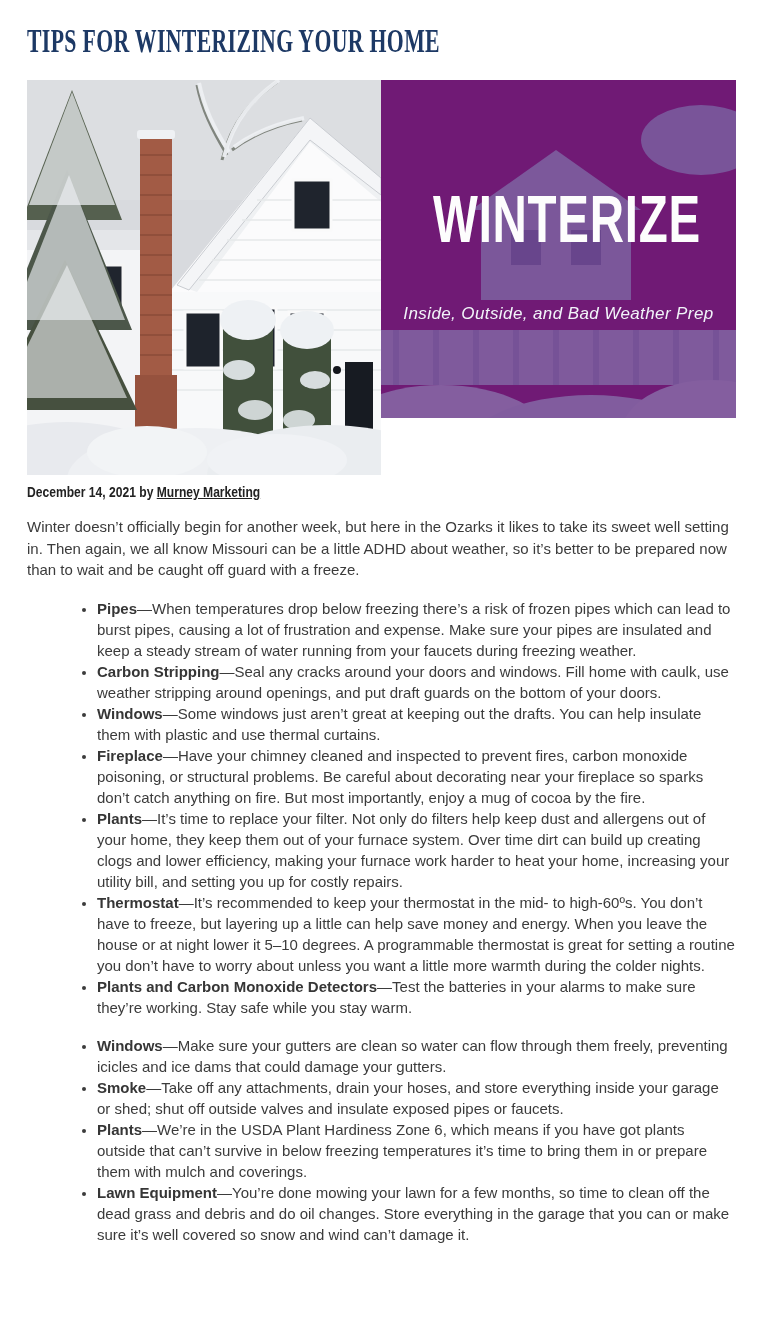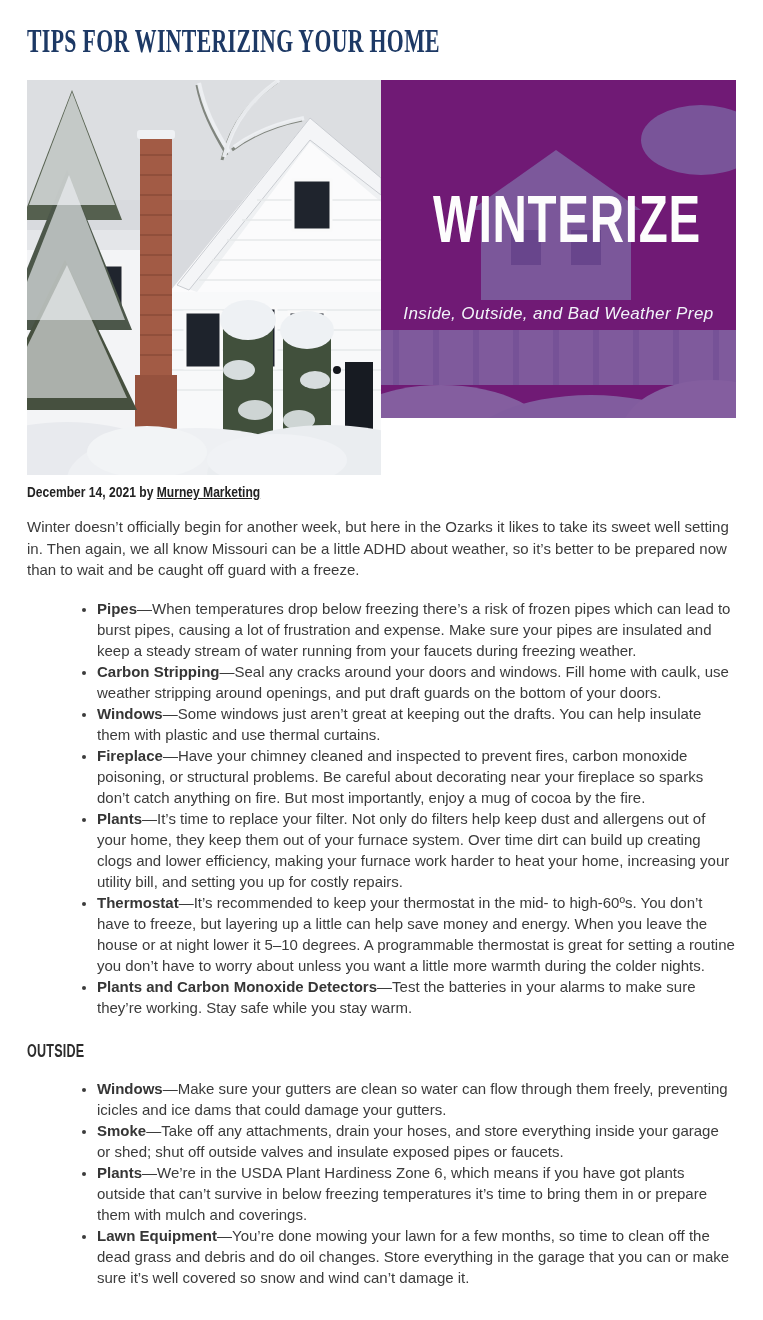--- a/index.html
+++ b/index.html
@@ -210,21 +210,20 @@
   <ul class="tips">
     <li><strong>Pipes</strong><span>—When temperatures drop below freezing there’s a risk of frozen pipes which can lead to burst pipes, causing a lot of frustration and expense. Make sure your pipes are insulated and keep a steady stream of water running from your faucets during freezing weather.</span></li>
     <li><strong>Carbon Stripping</strong><span>—Seal any cracks around your doors and windows. Fill home with caulk, use weather stripping around openings, and put draft guards on the bottom of your doors.</span></li>
     <li><strong>Windows</strong><span>—Some windows just aren’t great at keeping out the drafts. You can help insulate them with plastic and use thermal curtains.</span></li>
     <li><strong>Fireplace</strong><span>—Have your chimney cleaned and inspected to prevent fires, carbon monoxide poisoning, or structural problems. Be careful about decorating near your fireplace so sparks don’t catch anything on fire. But most importantly, enjoy a mug of cocoa by the fire.</span></li>
     <li><strong>Plants</strong><span>—It’s time to replace your filter. Not only do filters help keep dust and allergens out of your home, they keep them out of your furnace system. Over time dirt can build up creating clogs and lower efficiency, making your furnace work harder to heat your home, increasing your utility bill, and setting you up for costly repairs.</span></li>
     <li><strong>Thermostat</strong><span>—It’s recommended to keep your thermostat in the mid- to high-60ºs. You don’t have to freeze, but layering up a little can help save money and energy. When you leave the house or at night lower it 5–10 degrees. A programmable thermostat is great for setting a routine you don’t have to worry about unless you want a little more warmth during the colder nights.</span></li>
     <li><strong>Plants and Carbon Monoxide Detectors</strong><span>—Test the batteries in your alarms to make sure they’re working. Stay safe while you stay warm.</span></li>
   </ul>
 
-  <h2 class="section-heading outside"><span class="cond">OUTSIDE</span></h2>
 
   <ul class="tips">
     <li><strong>Windows</strong><span>—Make sure your gutters are clean so water can flow through them freely, preventing icicles and ice dams that could damage your gutters.</span></li>
     <li><strong>Smoke</strong><span>—Take off any attachments, drain your hoses, and store everything inside your garage or shed; shut off outside valves and insulate exposed pipes or faucets.</span></li>
     <li><strong>Plants</strong><span>—We’re in the USDA Plant Hardiness Zone 6, which means if you have got plants outside that can’t survive in below freezing temperatures it’s time to bring them in or prepare them with mulch and coverings.</span></li>
     <li><strong>Lawn Equipment</strong><span>—You’re done mowing your lawn for a few months, so time to clean off the dead grass and debris and do oil changes. Store everything in the garage that you can or make sure it’s well covered so snow and wind can’t damage it.</span></li>
   </ul>
 
 </div>
 

